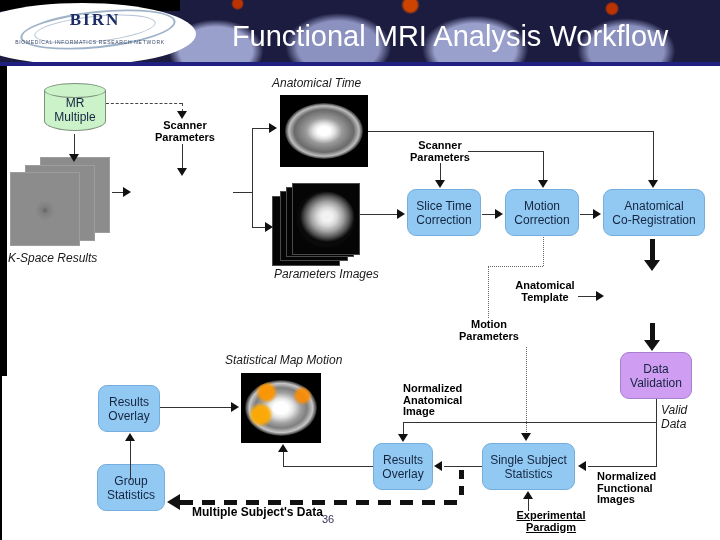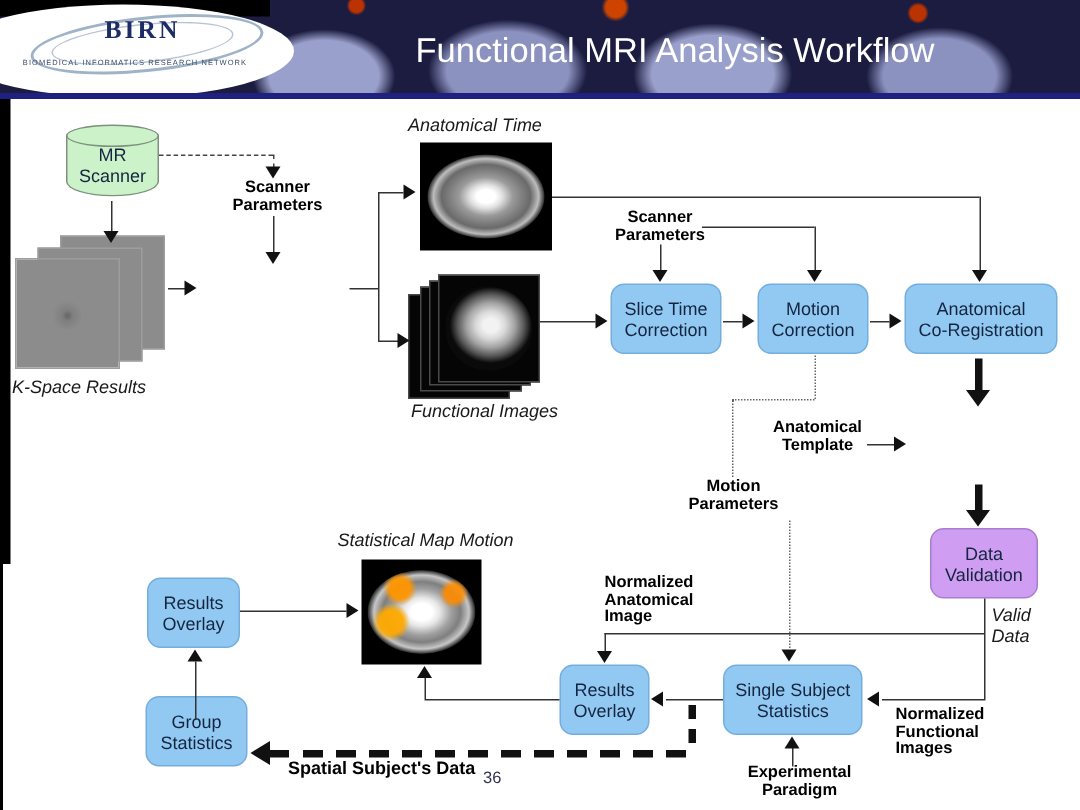--- a/index.html
+++ b/index.html
@@ -19,21 +19,21 @@
       radial-gradient(circle 10px at 85% 14%, #bb3300 0 50%, rgba(187,51,0,0) 72%),
       radial-gradient(circle 9px at 33% 6%, #bb3300 0 50%, rgba(187,51,0,0) 72%),
       #1c1c40;
   }
   #header-top-bar{position:absolute;left:0;top:0;width:180px;height:11px;background:#000;}
   #logo-oval{position:absolute;left:-32px;top:3px;width:228px;height:62px;background:#fff;border-radius:50%;}
   #logo-swoosh1{position:absolute;left:20px;top:11px;width:152px;height:33px;border:2px solid #9fb3c8;border-radius:50%;transform:rotate(-6deg);}
   #logo-swoosh2{position:absolute;left:34px;top:16px;width:120px;height:24px;border:1px solid #b6c4d4;border-radius:50%;transform:rotate(-6deg);}
   #logo-acronym{position:absolute;left:40px;top:10px;width:110px;text-align:center;font-family:"Liberation Serif",serif;font-weight:bold;font-size:17px;letter-spacing:2px;color:#1b2c66;}
   #logo-tagline{position:absolute;left:0px;top:39px;width:180px;text-align:center;font-size:5px;letter-spacing:0.7px;color:#3a4a6a;}
-  #slide-title{position:absolute;left:195px;top:20px;width:510px;text-align:center;font-size:23px;color:#ffffff;}
+  #slide-title{position:absolute;left:195px;top:20px;width:510px;text-align:center;font-size:29px;color:#ffffff;}
   #header-rule{position:absolute;left:0;top:62px;width:720px;height:4px;background:#202080;}
   .left-edge-a{position:absolute;left:0;top:66px;width:7px;height:310px;background:#000;}
   .left-edge-b{position:absolute;left:0;top:376px;width:2px;height:164px;background:#000;}
   
   .box{
     position:absolute;background:#92c9f2;border:1px solid #74aede;border-radius:9px;
     display:flex;flex-direction:column;align-items:center;justify-content:space-evenly;
     text-align:center;font-size:12px;color:#152540;white-space:pre-line;line-height:14px;padding:2px 0;
     box-sizing:border-box;
   }
@@ -97,38 +97,38 @@
     <div id="logo-tagline">BIOMEDICAL INFORMATICS RESEARCH NETWORK</div>
     <div id="slide-title">Functional MRI Analysis Workflow</div>
   </div>
   <div id="header-rule"></div>
   <div class="left-edge-a"></div>
   <div class="left-edge-b"></div>
 
   <div id="cyl-body"></div>
   <div id="cyl-top"></div>
   <div id="cyl-label">MR
-Scanner</div>
+Multiple</div>
 
   <div class="ksq" style="left:40px;top:157px;"></div>
   <div class="ksq" style="left:25px;top:165px;"></div>
   <div class="ksq front" style="left:10px;top:172px;height:74px;"></div>
   <div class="cap" style="left:8px;top:251px;">K-Space Results</div>
 
   <div class="cap" style="left:272px;top:76px;">Anatomical Time</div>
   <div class="imgframe" style="left:280px;top:95px;width:88px;height:72px;">
     <div class="brain-anat"></div>
   </div>
   <div class="funcframe" style="left:272px;top:196px;width:68px;height:70px;"></div>
   <div class="funcframe" style="left:280px;top:191px;width:68px;height:70px;"></div>
   <div class="funcframe" style="left:286px;top:187px;width:68px;height:70px;"></div>
   <div class="imgframe funcframe" style="left:292px;top:183px;width:68px;height:72px;">
     <div class="brain-func"></div>
   </div>
-  <div class="cap" style="left:274px;top:267px;">Functional Images</div>
+  <div class="cap" style="left:274px;top:267px;">Parameters Images</div>
 
   <div class="box" style="left:407px;top:189px;width:74px;height:47px;">Slice Time
 Correction</div>
   <div class="box" style="left:505px;top:189px;width:74px;height:47px;">Motion
 Correction</div>
   <div class="box" style="left:603px;top:189px;width:102px;height:47px;">Anatomical
 Co-Registration</div>
   <div class="box purple" style="left:620px;top:352px;width:72px;height:47px;">Data
 Validation</div>
   <div class="box" style="left:98px;top:385px;width:62px;height:47px;">Results
@@ -149,23 +149,23 @@
   <div class="lbl" style="left:450px;top:319px;width:78px;">Motion
 Parameters</div>
   <div class="lbl left" style="left:403px;top:383px;">Normalized
 Anatomical
 Image</div>
   <div class="lbl left" style="left:597px;top:471px;">Normalized
 Functional
 Images</div>
   <div class="cap" style="left:661px;top:403px;">Valid
 Data</div>
-  <div class="lbl" style="left:494px;top:510px;width:78px;">Experimental
+  <div class="lbl" style="left:512px;top:510px;width:78px;text-decoration:underline;">Experimental
 Paradigm</div>
-  <div class="lbl" style="left:192px;top:507px;width:140px;text-align:left;font-size:12px;">Spatial Subject's Data</div>
+  <div class="lbl" style="left:192px;top:507px;width:140px;text-align:left;font-size:12px;">Multiple Subject's Data</div>
 
   <div class="cap" style="left:225px;top:353px;">Statistical Map Motion</div>
   <div class="imgframe" style="left:241px;top:373px;width:80px;height:70px;">
     <div class="brain-stat"></div>
   </div>
 
   <div id="page-number">36</div>
 
   <div class="vline" style="left:74px;top:134px;height:20px;"></div>
   <div class="arr-d" style="left:69px;top:154px;"></div>

